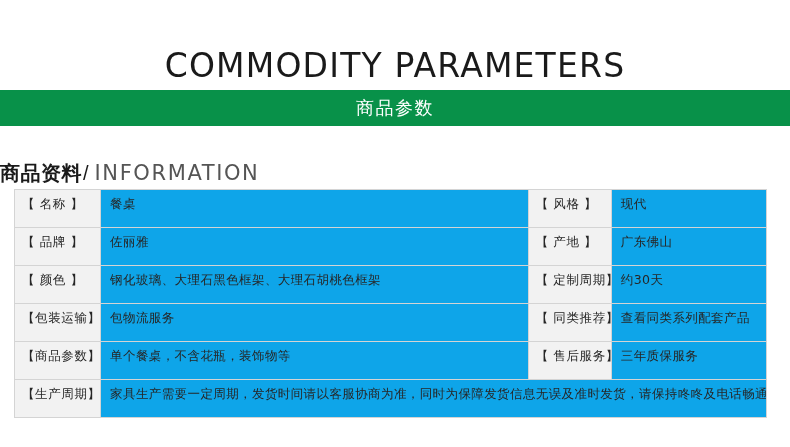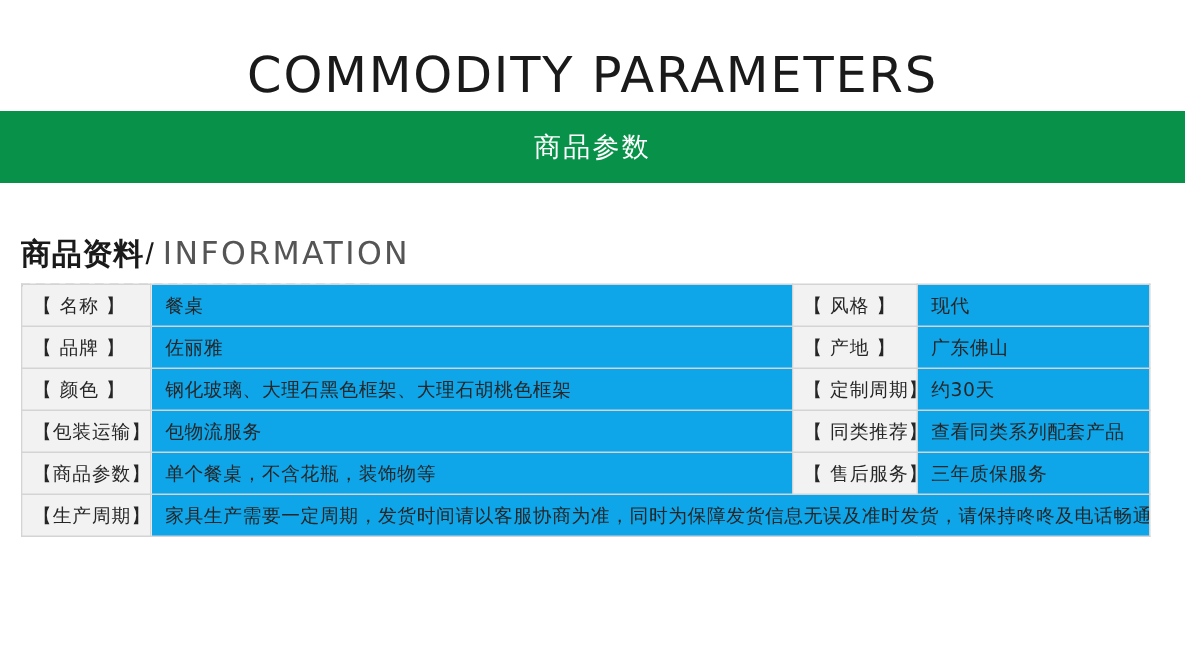--- a/index.html
+++ b/index.html
@@ -19,44 +19,43 @@
     height: 447px;
   }
 
   
   .title-en {
     text-align: center;
     font-size: 33px;
     letter-spacing: 1.2px;
     color: #1a1a1a;
     font-weight: 400;
-    padding-top: 28px;
+    padding-top: 44px;
     line-height: 44px;
     font-family: "DejaVu Sans", sans-serif;
   }
   .green-band {
     margin-top: 2px;
     width: 790px;
-    height: 48px;
+    height: 36px;
     background: #089149;
     display: flex;
     align-items: center;
     justify-content: center;
   }
   .green-band-text {
     color: #ffffff;
     font-size: 18px;
     letter-spacing: 1.5px;
     font-family: "DejaVu Sans", sans-serif;
   }
 
   
   .section-head {
     margin-top: 34px;
-    margin-left: 14px;
     display: flex;
     align-items: baseline;
   }
   .sh-cn {
     font-size: 20px;
     font-weight: bold;
     color: #1a1a1a;
     letter-spacing: 0.5px;
     font-family: "DejaVu Sans", sans-serif;
   }
@@ -86,21 +85,21 @@
     left: 14px;
     top: 189px;
     width: 753px;
     border-collapse: collapse;
     table-layout: fixed;
     font-family: "DejaVu Sans", sans-serif;
   }
   .spec-table td {
     border: 1px solid #d4d4d4;
     height: 27px;
-    padding: 0 0 0 7px;
+    padding: 0 0 10px 7px;
     font-size: 12.5px;
     color: #262626;
     line-height: 26px;
     white-space: nowrap;
     overflow: hidden;
   }
   td.lbl {
     background: #f2f2f2;
     letter-spacing: 0.6px;
     font-size: 12.5px;

